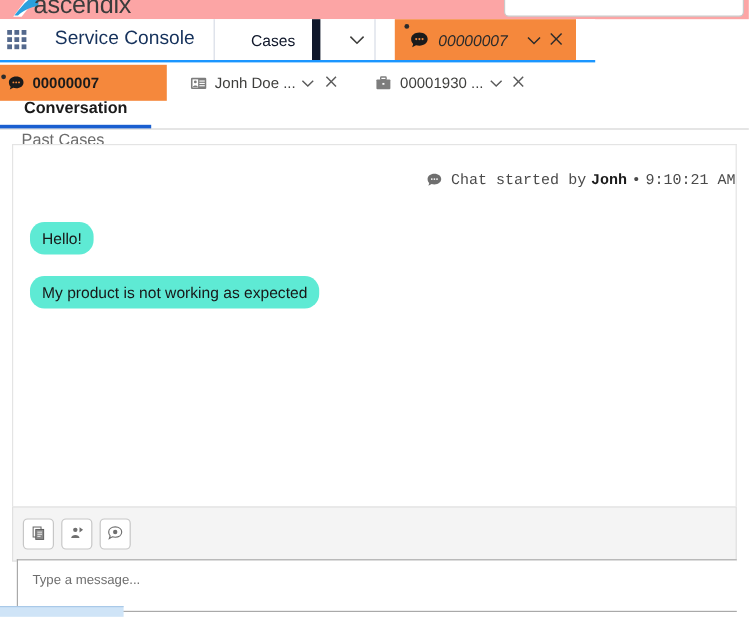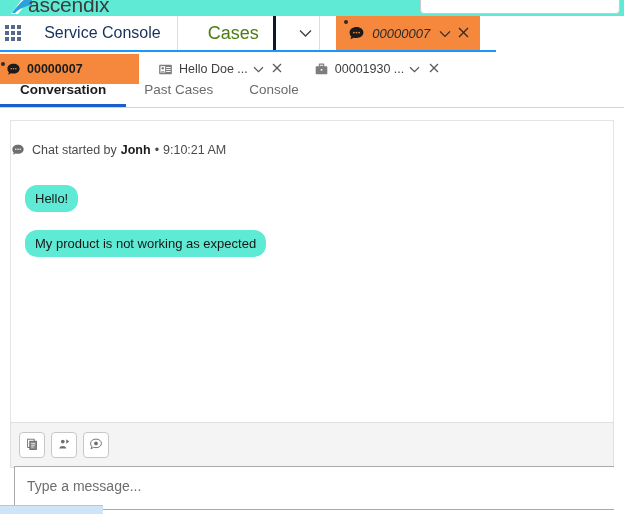--- a/index.html
+++ b/index.html
@@ -16,21 +16,21 @@
     font-size: 13px;
     color: #16325c;
     position: relative;
   }
 
   
   .topstrip {
     position: absolute;
     left: 0; top: 0;
     width: 624px; height: 16px;
-    background: #5eead4;
+    background: #fca5a5;
     overflow: hidden;
   }
   .logo-wrap {
     position: absolute;
     left: 10px; top: -8px;
     height: 26px;
     display: flex;
     align-items: center;
   }
   .logo-mark {
@@ -102,23 +102,23 @@
     font-size: 16px;
     font-weight: 400;
     color: #16325c;
     border-right: 1px solid #d8dde6;
     white-space: nowrap;
   }
   .nav-item {
     display: flex;
     align-items: center;
     padding: 0 14px;
-    font-size: 18px;
-    color: #4d7c0f;
-    border-right: 3px solid #0f172a;
+    font-size: 13px;
+    color: #0f172a;
+    border-right: 7px solid #0f172a;
     white-space: nowrap;
     cursor: pointer;
   }
   .nav-caret {
     width: 38px;
     display: flex;
     align-items: center;
     justify-content: center;
     border-right: 1px solid #d8dde6;
     cursor: pointer;
@@ -214,20 +214,21 @@
 
   
   .navtabs {
     position: absolute;
     left: 0; top: 80px;
     width: 624px; height: 28px;
     display: flex;
     align-items: flex-start;
     border-bottom: 1px solid #d4d4d4;
     box-sizing: border-box;
+    flex-direction: column;
   }
   .navtab {
     padding: 2px 18px 7px 18px;
     font-size: 13.5px;
     color: #6b6b6b;
     cursor: pointer;
     white-space: nowrap;
     box-sizing: border-box;
   }
   .navtab.active {
@@ -246,23 +247,24 @@
     background: #ffffff;
     border: 1px solid #e4e4e4;
     border-bottom: none;
     box-sizing: border-box;
     overflow: hidden;
   }
   .chat-start {
     margin-top: 22px;
     display: flex;
     align-items: center;
-    justify-content: flex-start;
+    justify-content: flex-end;
     font-size: 12.5px;
     color: #4a4a4a;
+    font-family: Liberation Mono, monospace;
   }
   .chat-start .cs-icon {
     width: 14px; height: 14px;
     margin-right: 7px;
     flex: 0 0 auto;
   }
   .chat-start b { font-weight: bold; color: #1b1b1b; }
 
   .msglist {
     margin-top: 28px;
@@ -312,21 +314,21 @@
   
   .composer-input {
     position: absolute;
     left: 14px; top: 466px;
     width: 600px; height: 44px;
     background: #ffffff;
     border: 1px solid #a9a9a9;
     border-right: none;
     box-sizing: border-box;
     padding: 11px 12px;
-    font-size: 14px;
+    font-size: 11px;
     color: #6e6e6e;
     overflow: hidden;
   }
   .bottom-strip {
     position: absolute;
     left: 0; top: 505px;
     width: 103px; height: 9px;
     background: #cfe4f7;
     border-top: 1px solid #a9c9e8;
     box-sizing: border-box;
@@ -432,21 +434,21 @@
       <svg width="15" height="15" viewBox="0 0 16 16">
         <rect x="1.2" y="3" width="13.6" height="10" rx="1" fill="#7d7d7d"></rect>
         <rect x="2.6" y="4.4" width="5" height="7.2" fill="#ffffff"></rect>
         <circle cx="5.1" cy="6.7" r="1.25" fill="#7d7d7d"></circle>
         <path d="M2.9 11.3 C3.2 9.5 7 9.5 7.3 11.3 Z" fill="#7d7d7d"></path>
         <rect x="8.7" y="5.4" width="4.8" height="1" fill="#ffffff"></rect>
         <rect x="8.7" y="7.5" width="4.8" height="1" fill="#ffffff"></rect>
         <rect x="8.7" y="9.6" width="4.8" height="1" fill="#ffffff"></rect>
       </svg>
     </span>
-    <span>Hello Doe ...</span>
+    <span>Jonh Doe ...</span>
     <span class="stbtn">
       <span>
         <svg width="11" height="7" viewBox="0 0 11 7">
           <polyline points="1,1.2 5.5,5.6 10,1.2" fill="none" stroke="#5a5a5a" stroke-width="1.2"></polyline>
         </svg>
       </span>
     </span>
     <span class="stbtn">
       <span>
         <svg width="10" height="10" viewBox="0 0 10 10">

